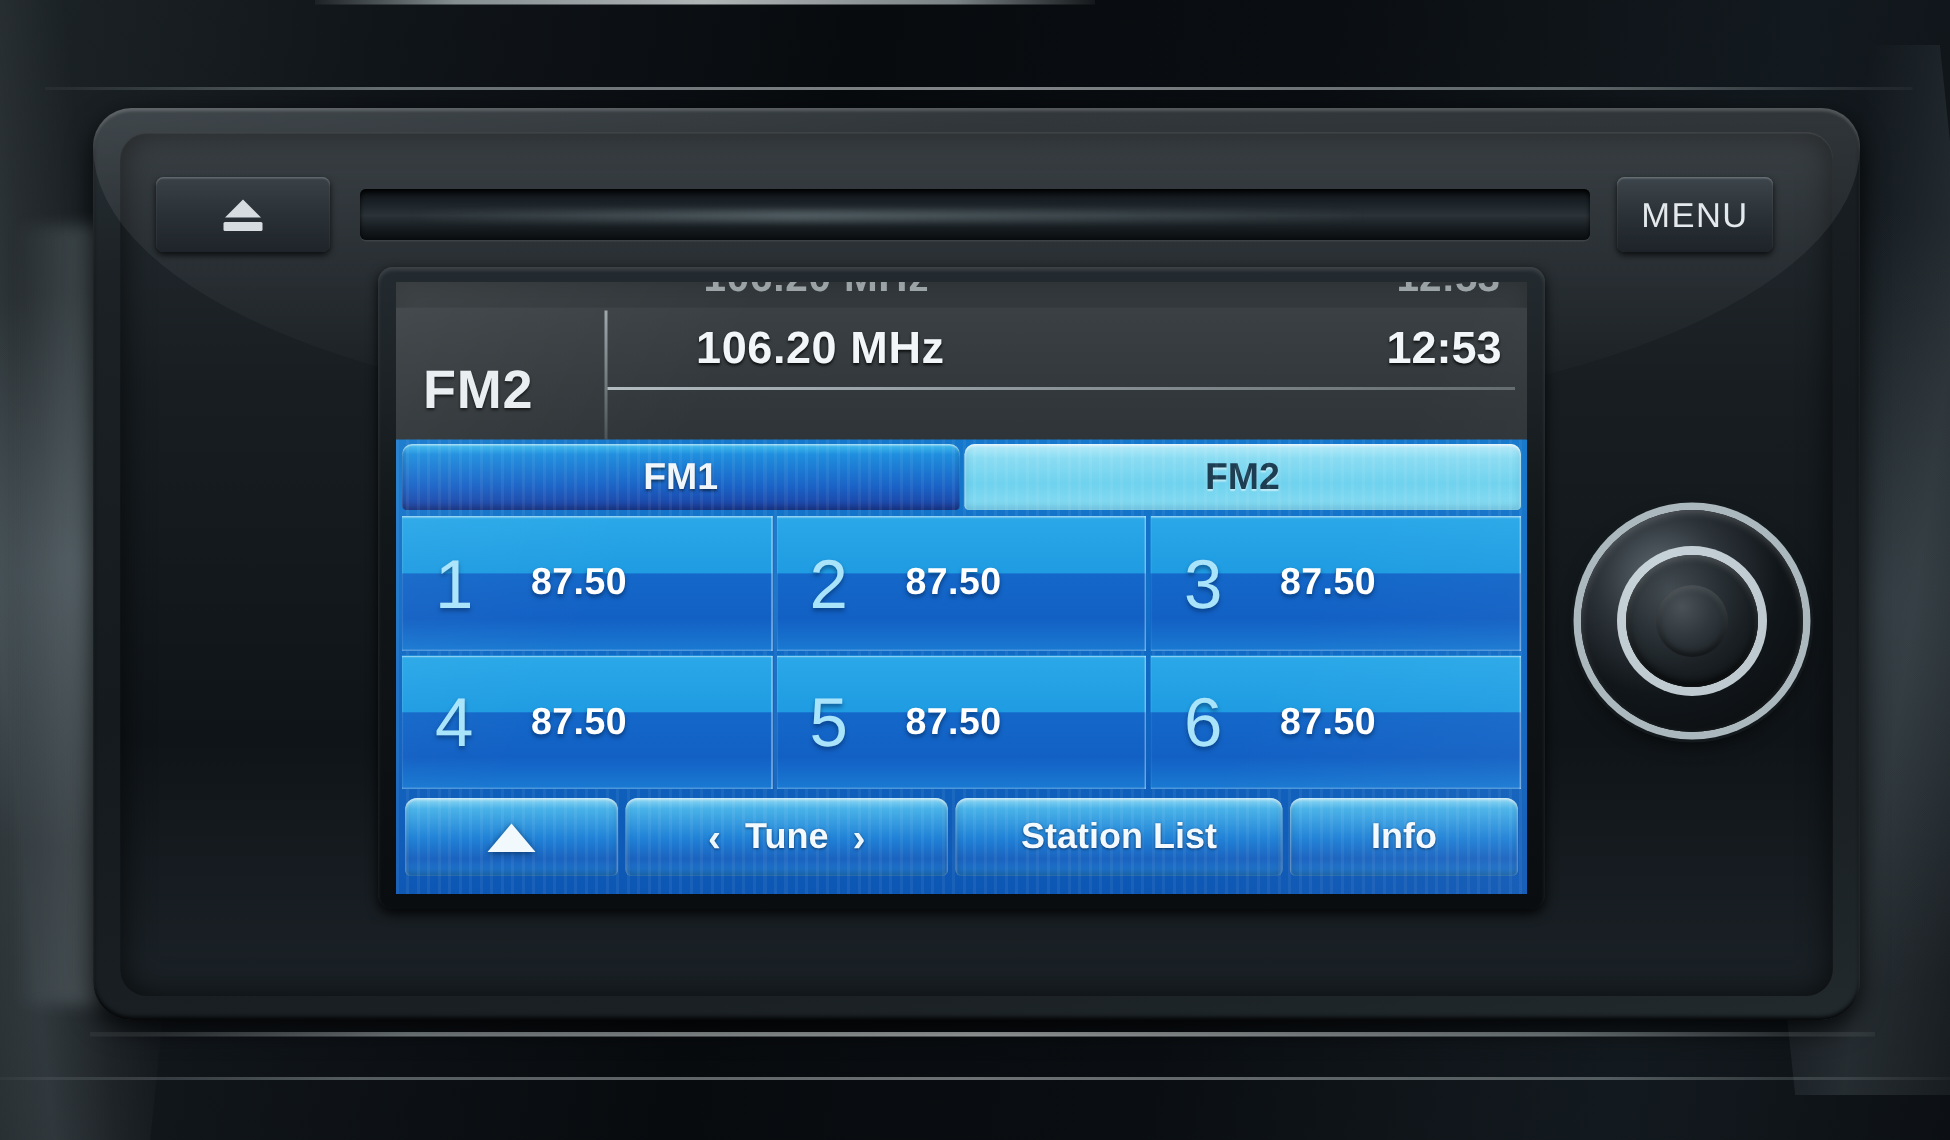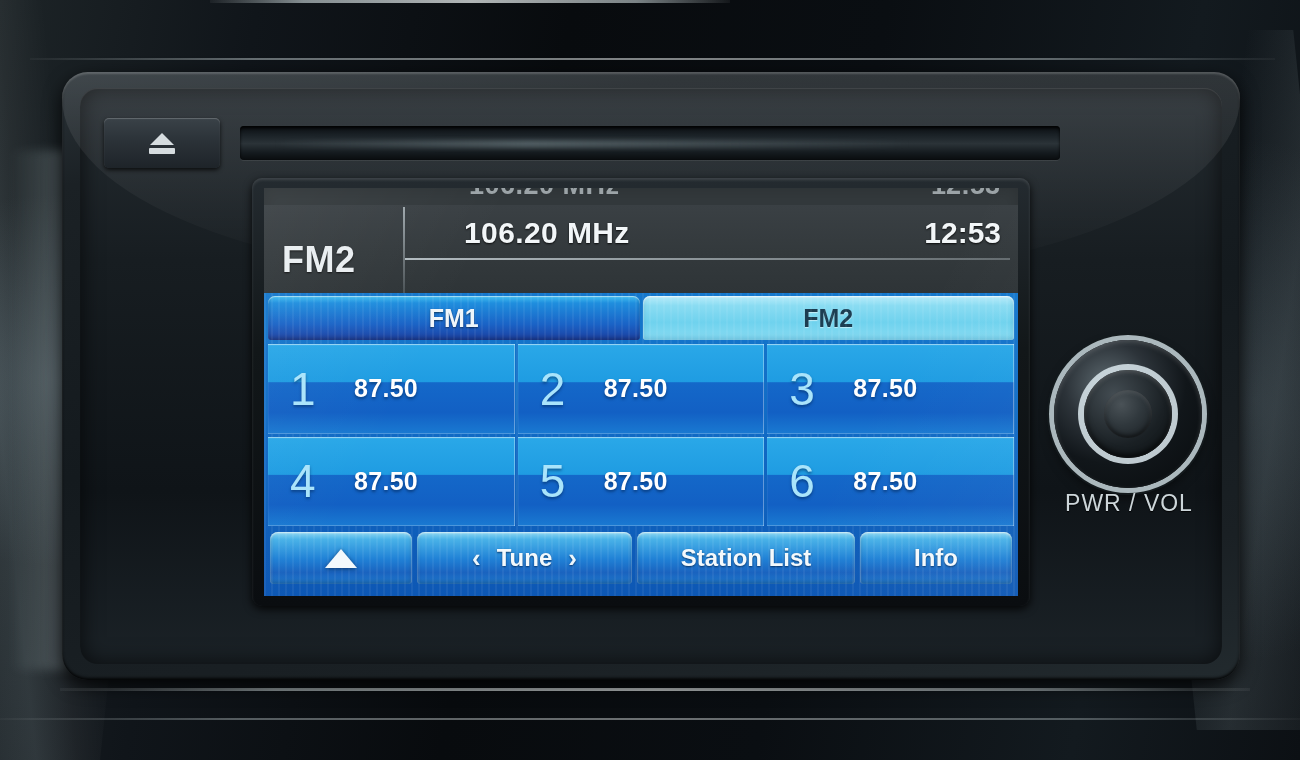--- a/index.html
+++ b/index.html
@@ -433,27 +433,29 @@
     <div id="eject-icon">
       <div class="tri"></div>
       <div class="bar"></div>
     </div>
   </div>
 
   <div id="cd-slot">
     <div id="cd-slot-sheen"></div>
   </div>
 
+  <div id="menu-button">
+    <span>MENU</span>
+  </div>
 
   <div id="pwr-vol-knob">
     <div id="knob-ring-mid">
       <div id="knob-center"></div>
     </div>
   </div>
-  <div id="pwr-vol-label">PWR / VOL</div>
 
   <div id="screen-bezel">
     <div id="screen">
 
       <div id="screen-ghost-row">
         <div class="ghost-inner">
           <span class="ghost-freq">106.20 MHz</span>
           <span class="ghost-clock">12:53</span>
         </div>
       </div>

